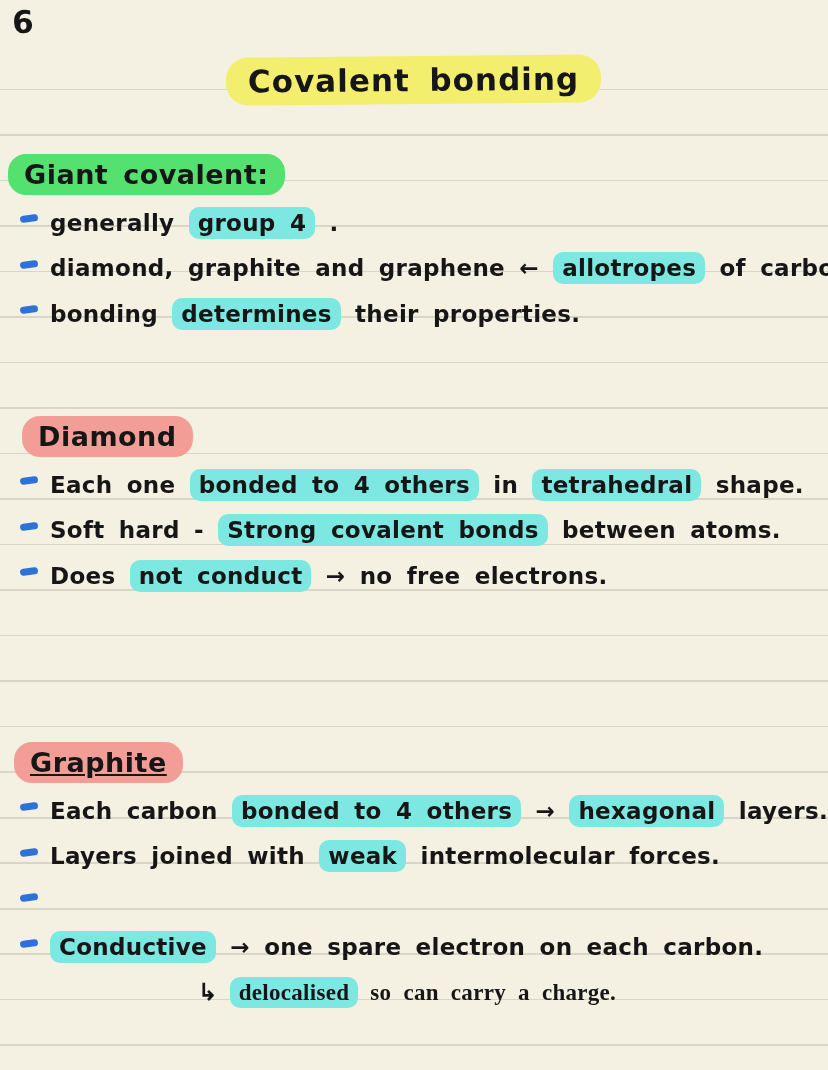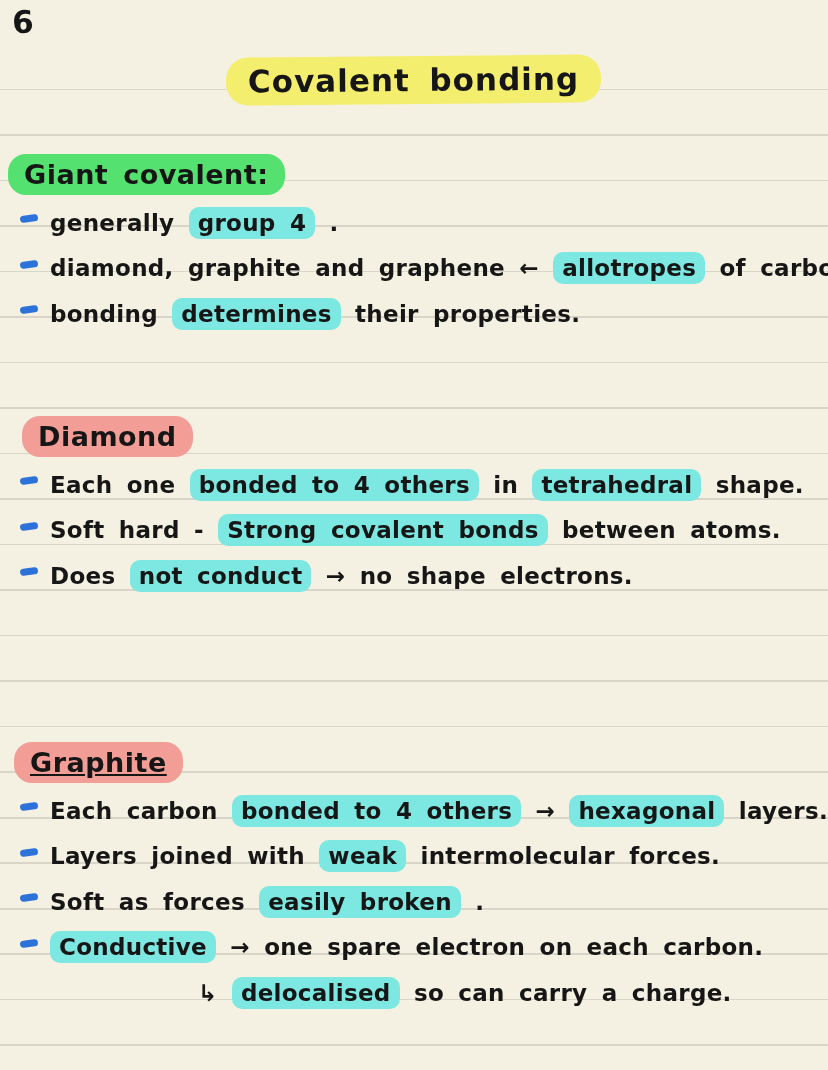--- a/index.html
+++ b/index.html
@@ -71,21 +71,21 @@
     border-radius: 4px;
     transform: rotate(-7deg);
   }
   .line-text {
     margin-left: 50px;
     font-size: 23px;
     letter-spacing: 0.3px;
     word-spacing: 6px;
     white-space: nowrap;
   }
-  .note-line.indent .line-text { margin-left: 198px; }
+  .note-line.indent .line-text { margin-left: 198px; font-family: Liberation Serif, serif; }
   .hl {
     background: var(--cyan, #7ce8e1);
     padding: 3px 9px;
     border-radius: 10px;
     -webkit-box-decoration-break: clone;
     box-decoration-break: clone;
   }
 </style>
 </head>
 <body>
@@ -126,41 +126,40 @@
     <div class="note-line">
       <span class="dash"></span>
       <span class="line-text"><span>Each one </span><span class="hl">bonded to 4 others</span><span> in </span><span class="hl">tetrahedral</span><span> shape.</span></span>
     </div>
     <div class="note-line">
       <span class="dash"></span>
       <span class="line-text"><span>Soft hard - </span><span class="hl">Strong covalent bonds</span><span> between atoms.</span></span>
     </div>
     <div class="note-line">
       <span class="dash"></span>
-      <span class="line-text"><span>Does </span><span class="hl">not conduct</span><span> → no shape electrons.</span></span>
+      <span class="line-text"><span>Does </span><span class="hl">not conduct</span><span> → no free electrons.</span></span>
     </div>
   </div>
 </div>
 
 <div class="section" id="section-graphite">
   <div class="heading-line">
     <span class="heading-pill" data-color="pink">Graphite</span>
   </div>
   <div class="bullets">
     <div class="note-line">
       <span class="dash"></span>
       <span class="line-text"><span>Each carbon </span><span class="hl">bonded to 4 others</span><span> → </span><span class="hl">hexagonal</span><span> layers.</span></span>
     </div>
     <div class="note-line">
       <span class="dash"></span>
       <span class="line-text"><span>Layers joined with </span><span class="hl">weak</span><span> intermolecular forces.</span></span>
     </div>
     <div class="note-line">
       <span class="dash"></span>
-      <span class="line-text"><span>Soft as forces </span><span class="hl">easily broken</span><span> .</span></span>
     </div>
     <div class="note-line">
       <span class="dash"></span>
       <span class="line-text"><span class="hl">Conductive</span><span> → one spare electron on each carbon.</span></span>
     </div>
     <div class="note-line indent no-dash">
 
       <span class="line-text"><span>↳ </span><span class="hl">delocalised</span><span> so can carry a charge.</span></span>
     </div>
   </div>

